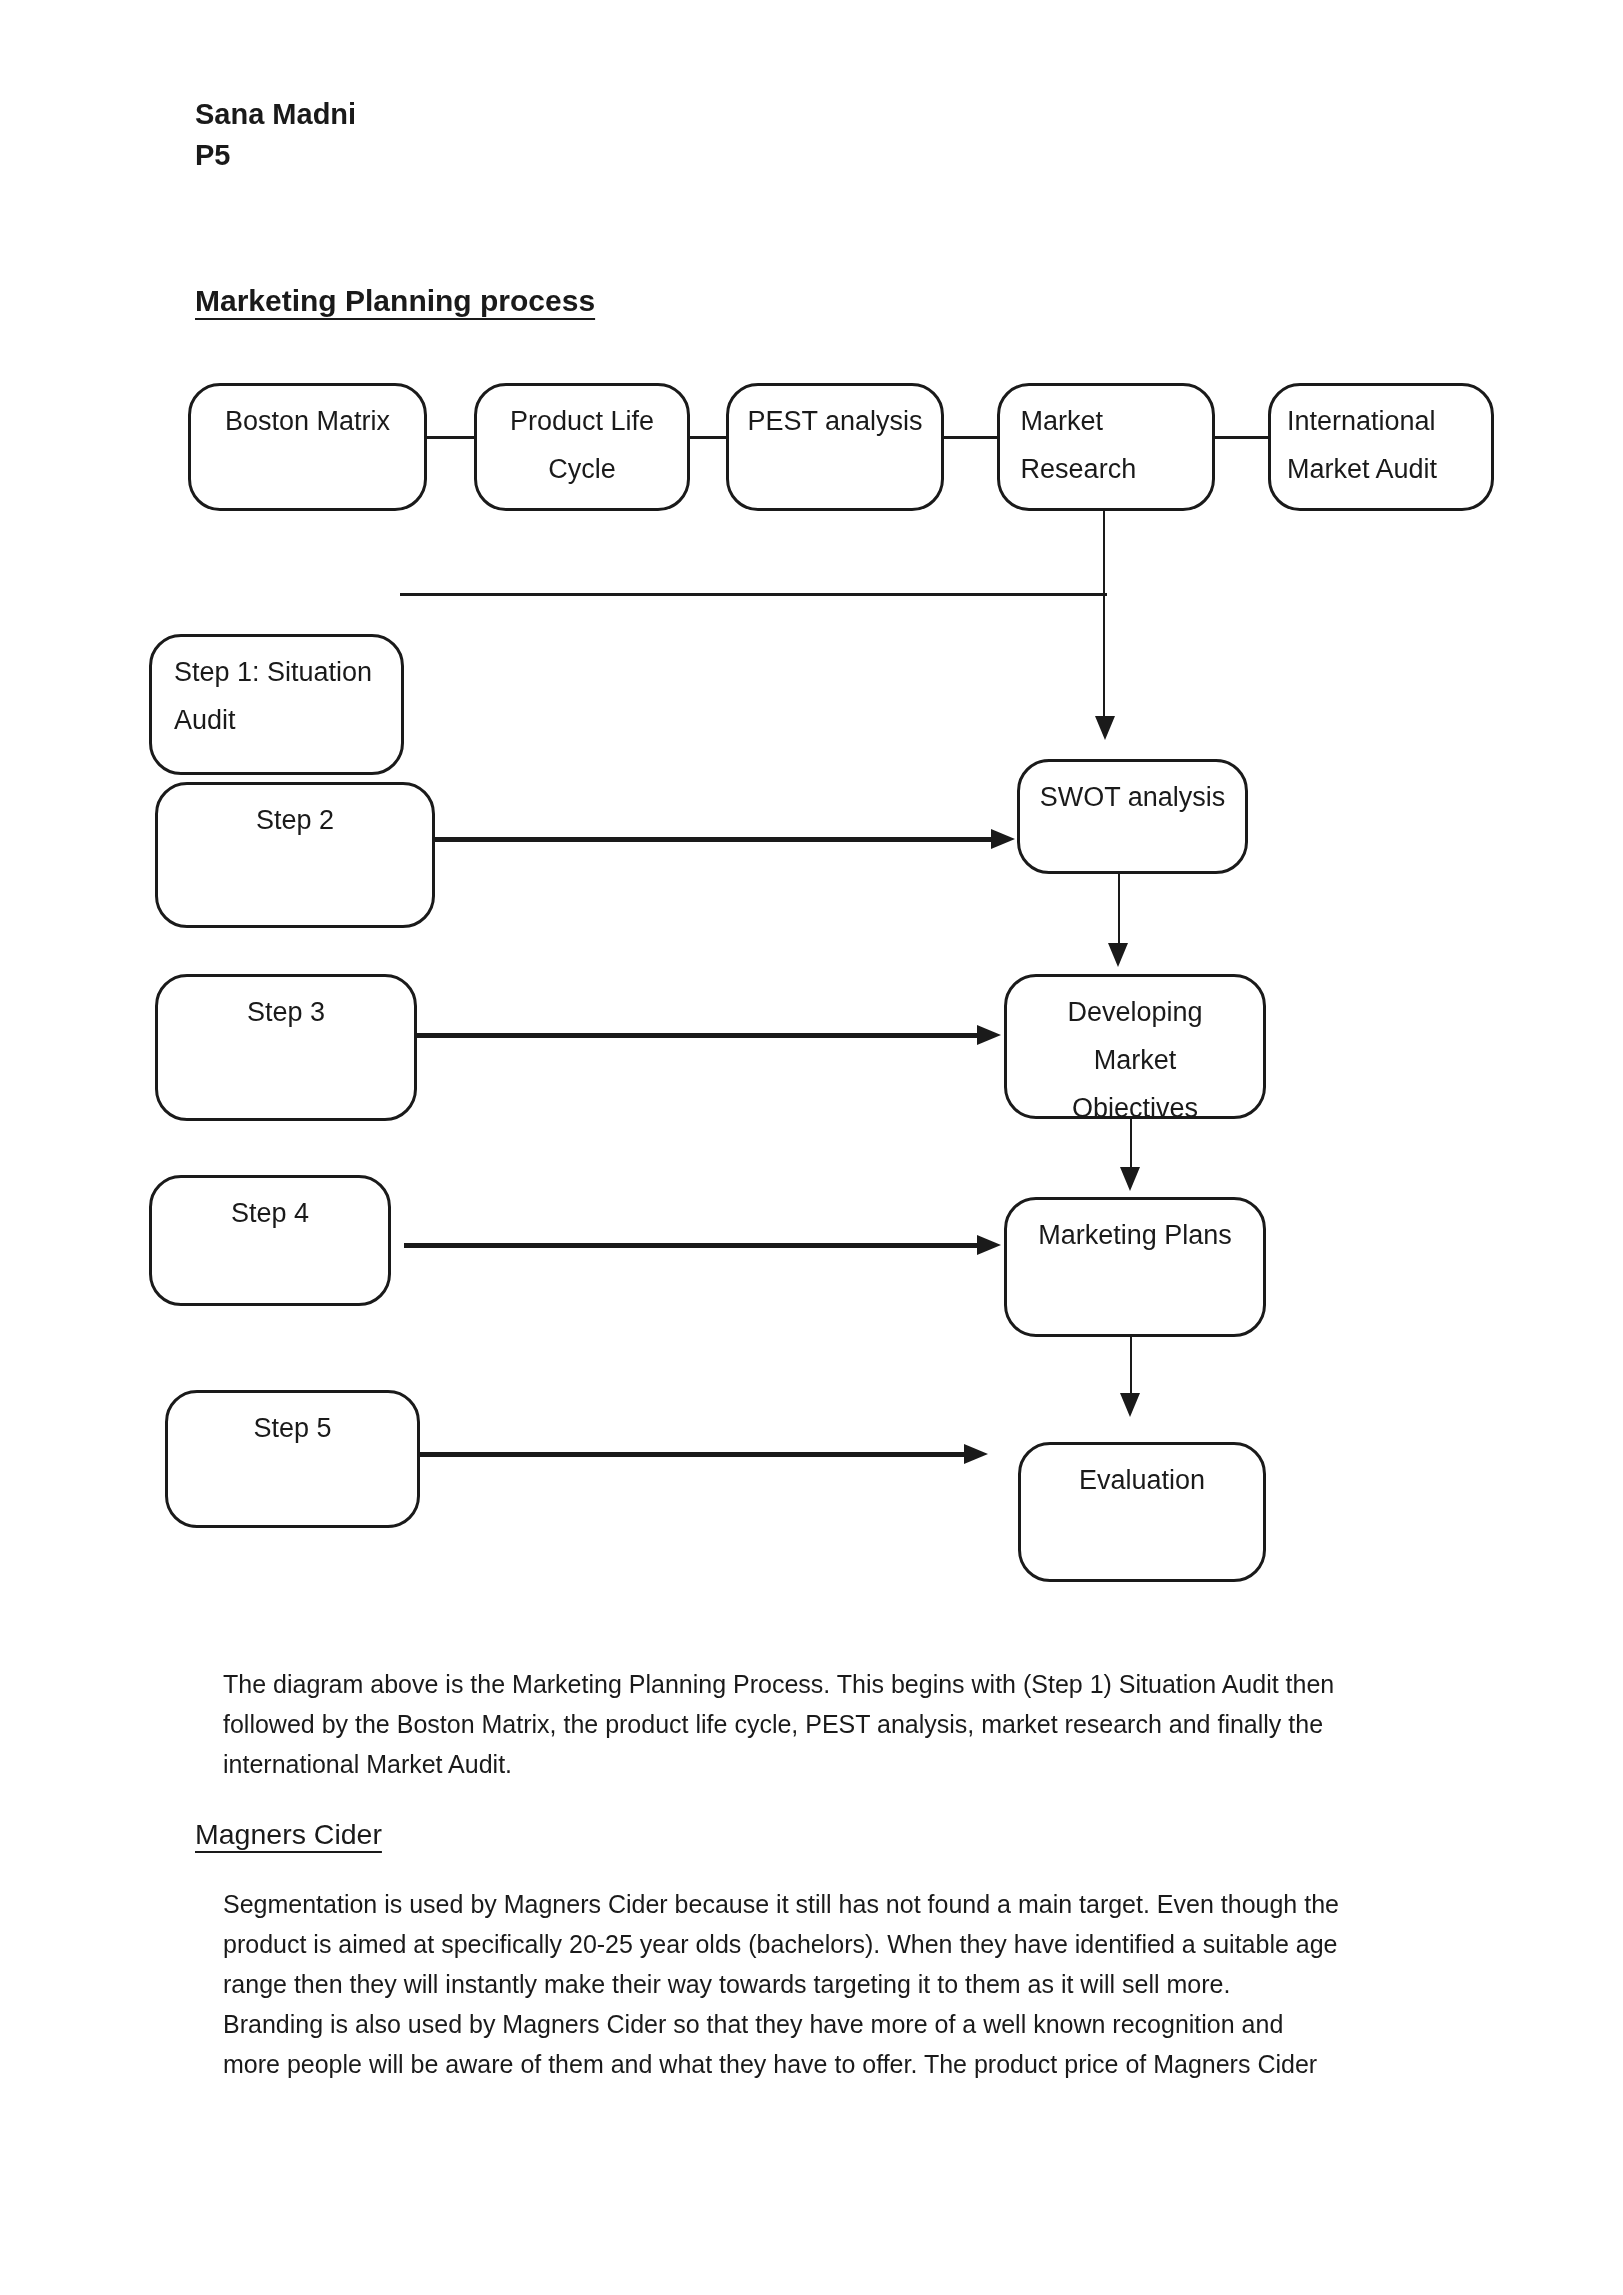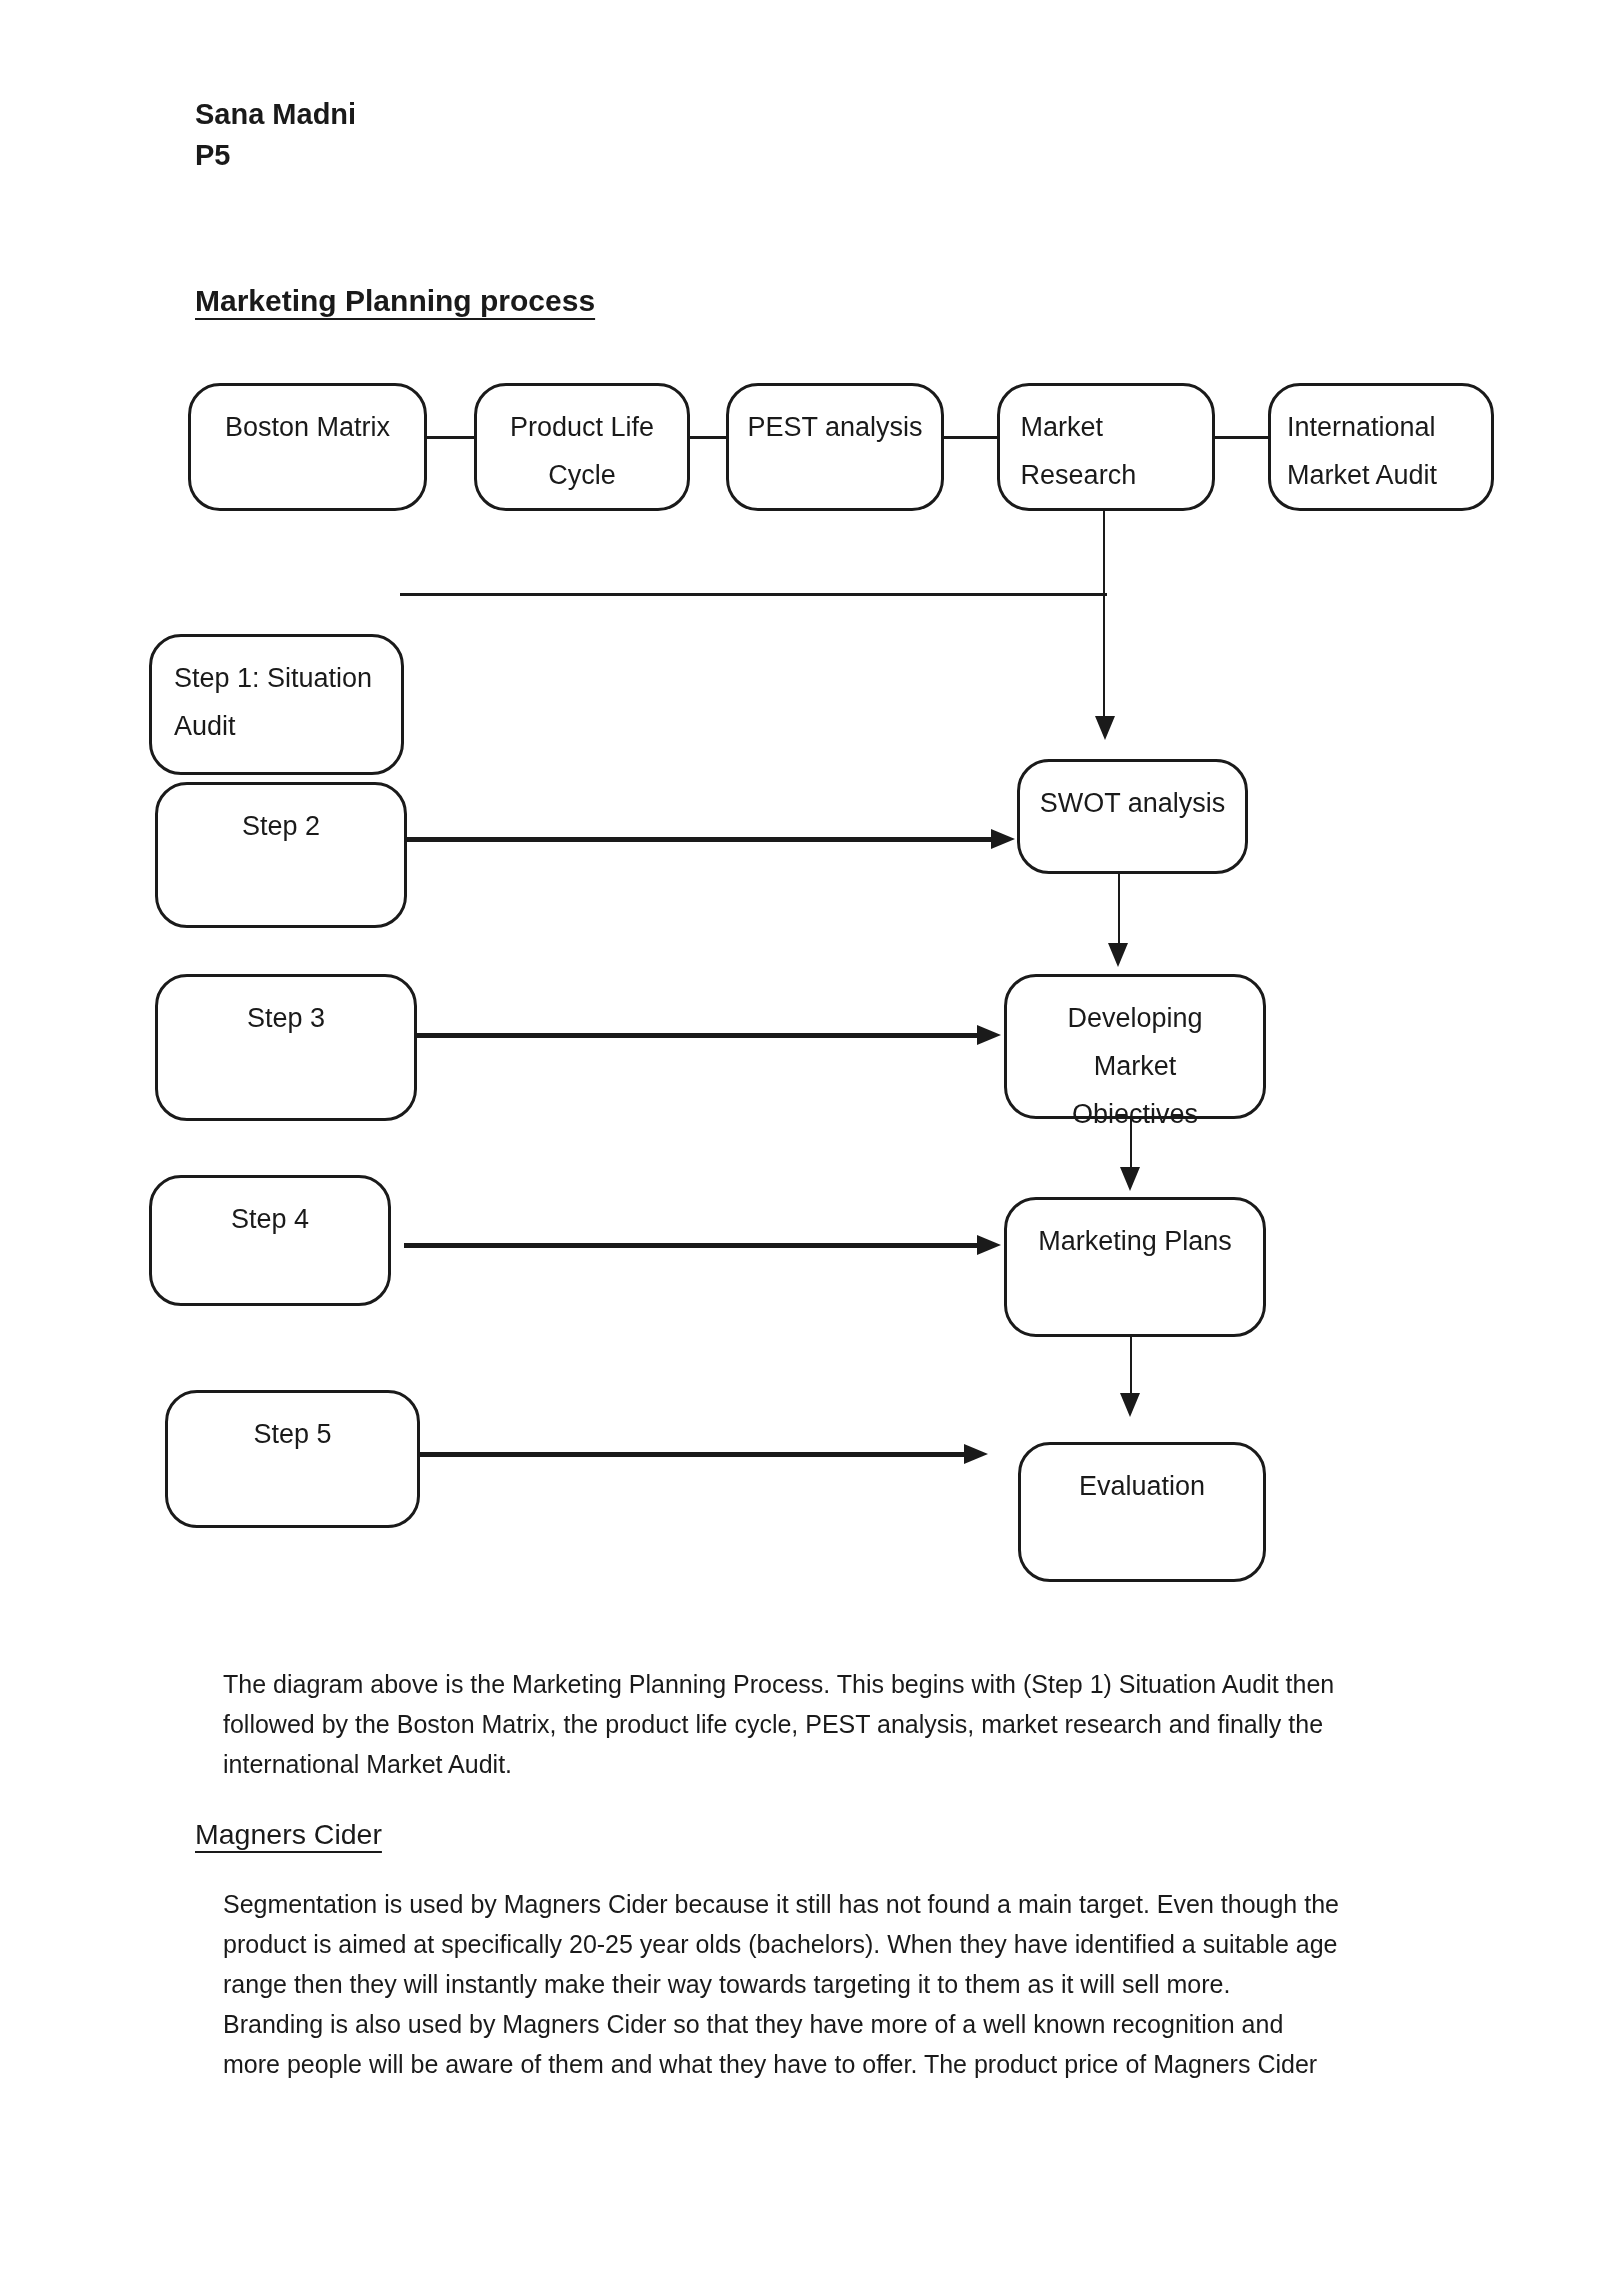--- a/index.html
+++ b/index.html
@@ -8,21 +8,21 @@
     font-family:"Liberation Sans", sans-serif; color:#1a1a1a; overflow:hidden;
   }
   .hdr-line { position:absolute; left:195px; font-size:29px; font-weight:bold; line-height:41px; white-space:pre; }
   .doc-title {
     position:absolute; left:195px; top:279px; font-size:30px; font-weight:bold; line-height:43px;
     text-decoration:underline; text-decoration-thickness:2.4px; text-underline-offset:7.1px; white-space:pre;
   }
   .box {
     position:absolute; box-sizing:border-box; background:#ffffff;
     border:3.2px solid #1a1a1a; border-radius:32px;
-    font-size:27px; line-height:48px; padding-top:17px;
+    font-size:27px; line-height:48px; padding-top:11px;
     text-align:center; white-space:pre-line; z-index:2;
   }
   .box.align-left { text-align:left; }
   .line { position:absolute; background:#1a1a1a; z-index:1; }
   .arrowhead { position:absolute; width:0; height:0; z-index:1; }
   .arrowhead.right { border-top:10.3px solid transparent; border-bottom:10.3px solid transparent; border-left:24px solid #1a1a1a; }
   .arrowhead.down  { border-left:10.3px solid transparent; border-right:10.3px solid transparent; border-top:24px solid #1a1a1a; }
   .body-text { position:absolute; left:195px; font-size:25px; line-height:40px; white-space:pre;margin-left:28px; }
   .sub-heading {
     position:absolute; left:195px; font-size:28.5px; font-weight:normal; line-height:40px;
@@ -54,21 +54,21 @@
   <div class="line" style="left:1214px; top:436px; width:56px; height:3.2px;"></div>
 
   <div class="line" style="left:1103px; top:511px; width:2.4px; height:206px;"></div>
   <div class="arrowhead down" style="left:1095px; top:716px;"></div>
 
   <div class="box align-left" style="left:149px; top:596px; width:255px; height:141px; padding-left:22px;margin-top:38px;">Step 1: Situation
 Audit</div>
 
   <div class="line" style="left:400px; top:593px; width:707px; height:3.2px;"></div>
 
-  <div class="box" style="left:155px; top:782px; width:252px; height:146px;">Step 2</div>
+  <div class="box" style="left:155px; top:782px; width:280px; height:146px;">Step 2</div>
   <div class="box" style="left:155px; top:974px; width:262px; height:147px;">Step 3</div>
   <div class="box" style="left:149px; top:1175px; width:242px; height:131px;">Step 4</div>
   <div class="box" style="left:165px; top:1390px; width:255px; height:138px;">Step 5</div>
 
   <div class="box" style="left:1017px; top:759px; width:231px; height:115px;">SWOT analysis</div>
   <div class="box" style="left:1004px; top:974px; width:262px; height:145px;">Developing
 Market
 Obiectives</div>
   <div class="box" style="left:1004px; top:1197px; width:262px; height:140px;">Marketing Plans</div>
   <div class="box" style="left:1018px; top:1442px; width:248px; height:140px;">Evaluation</div>

